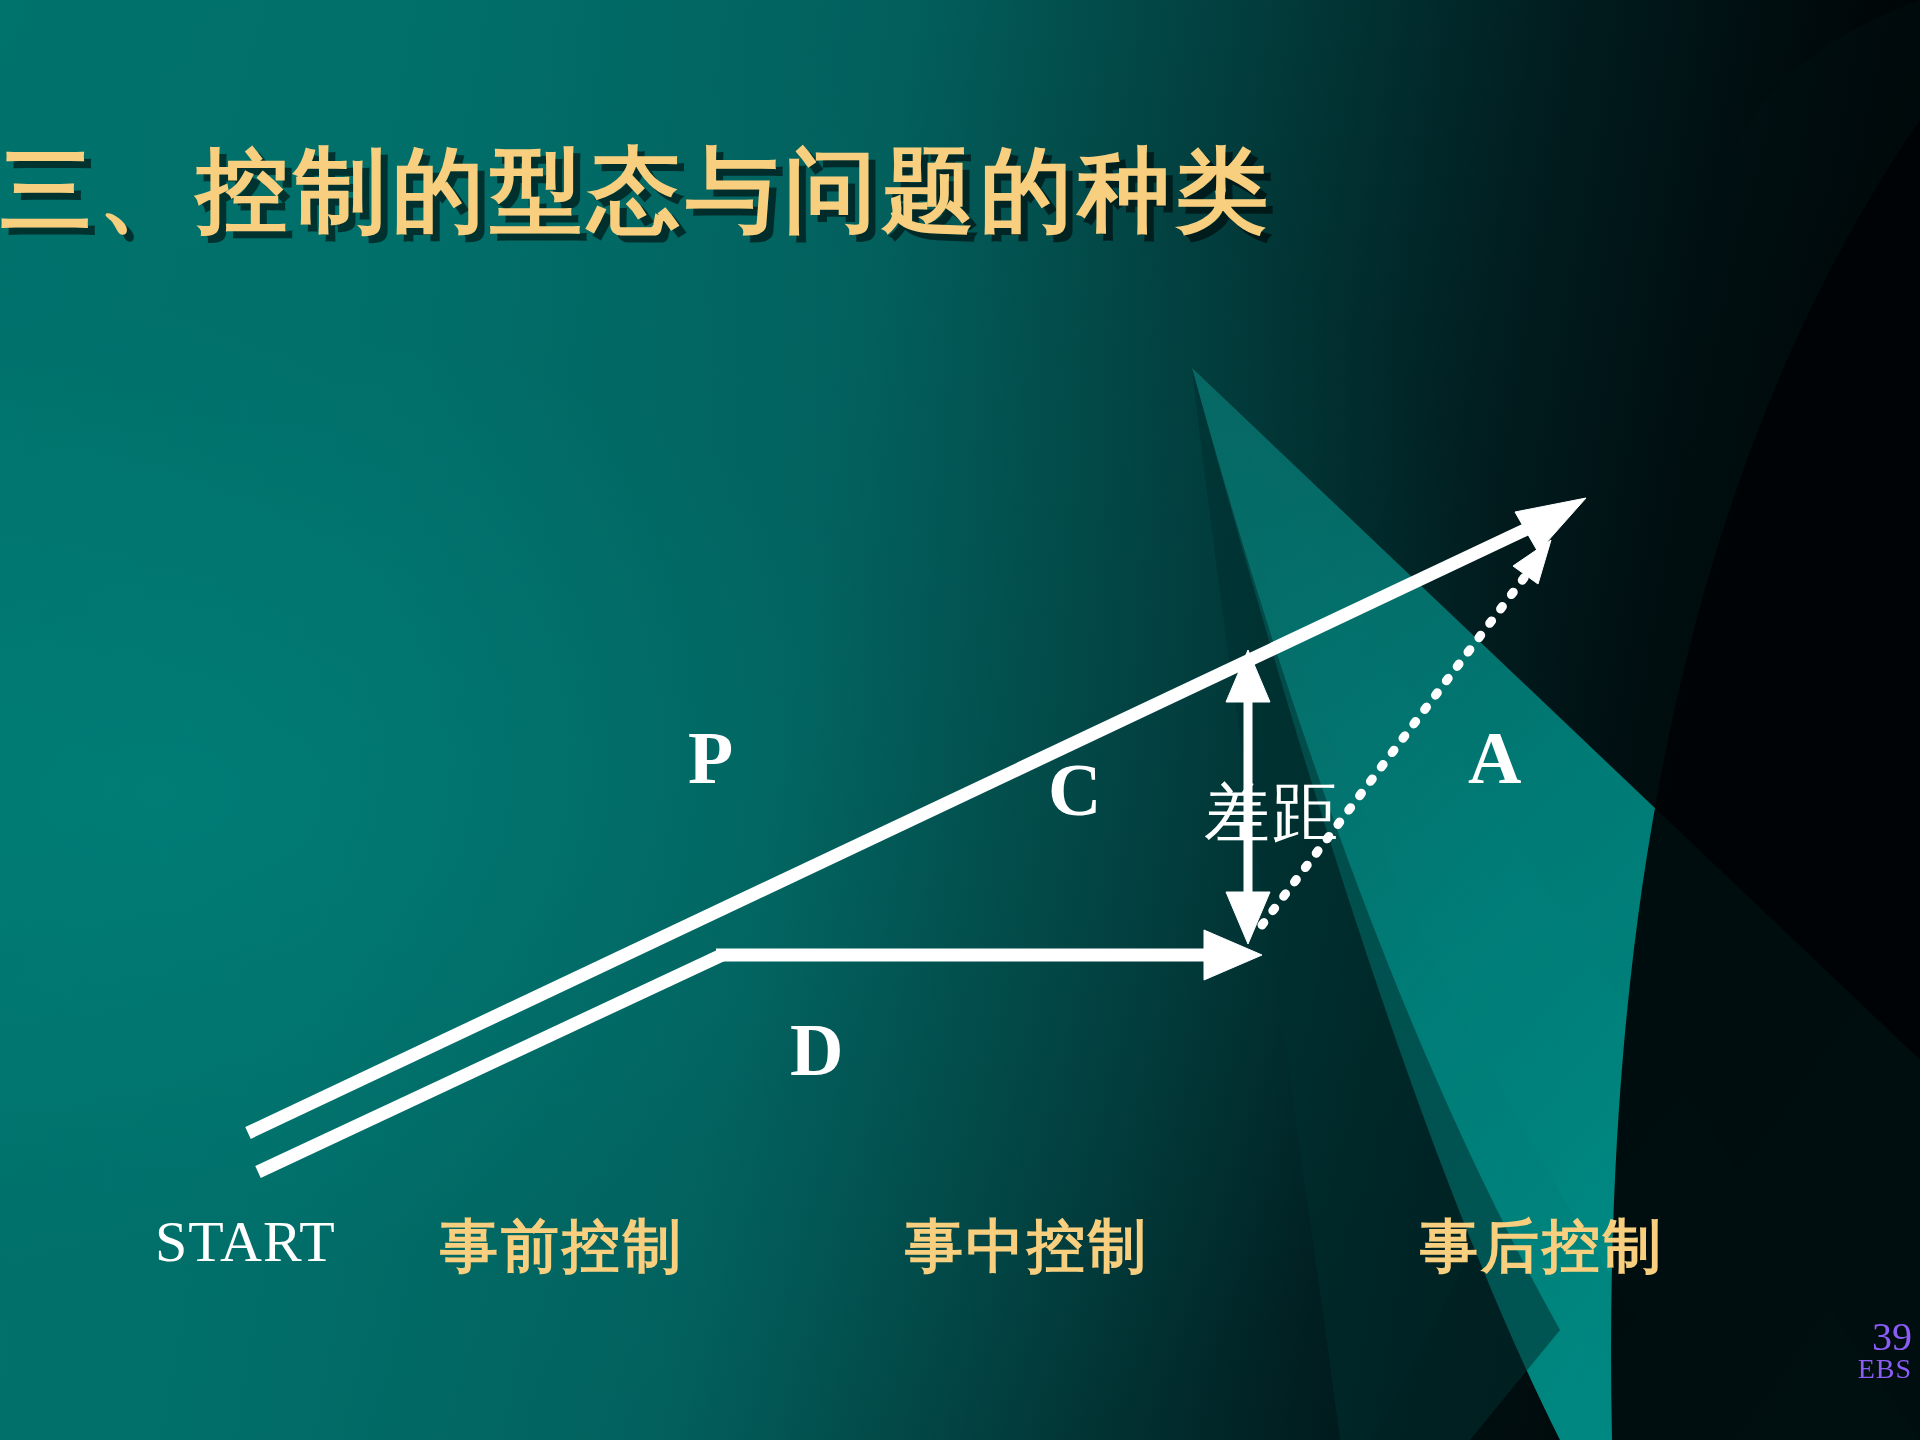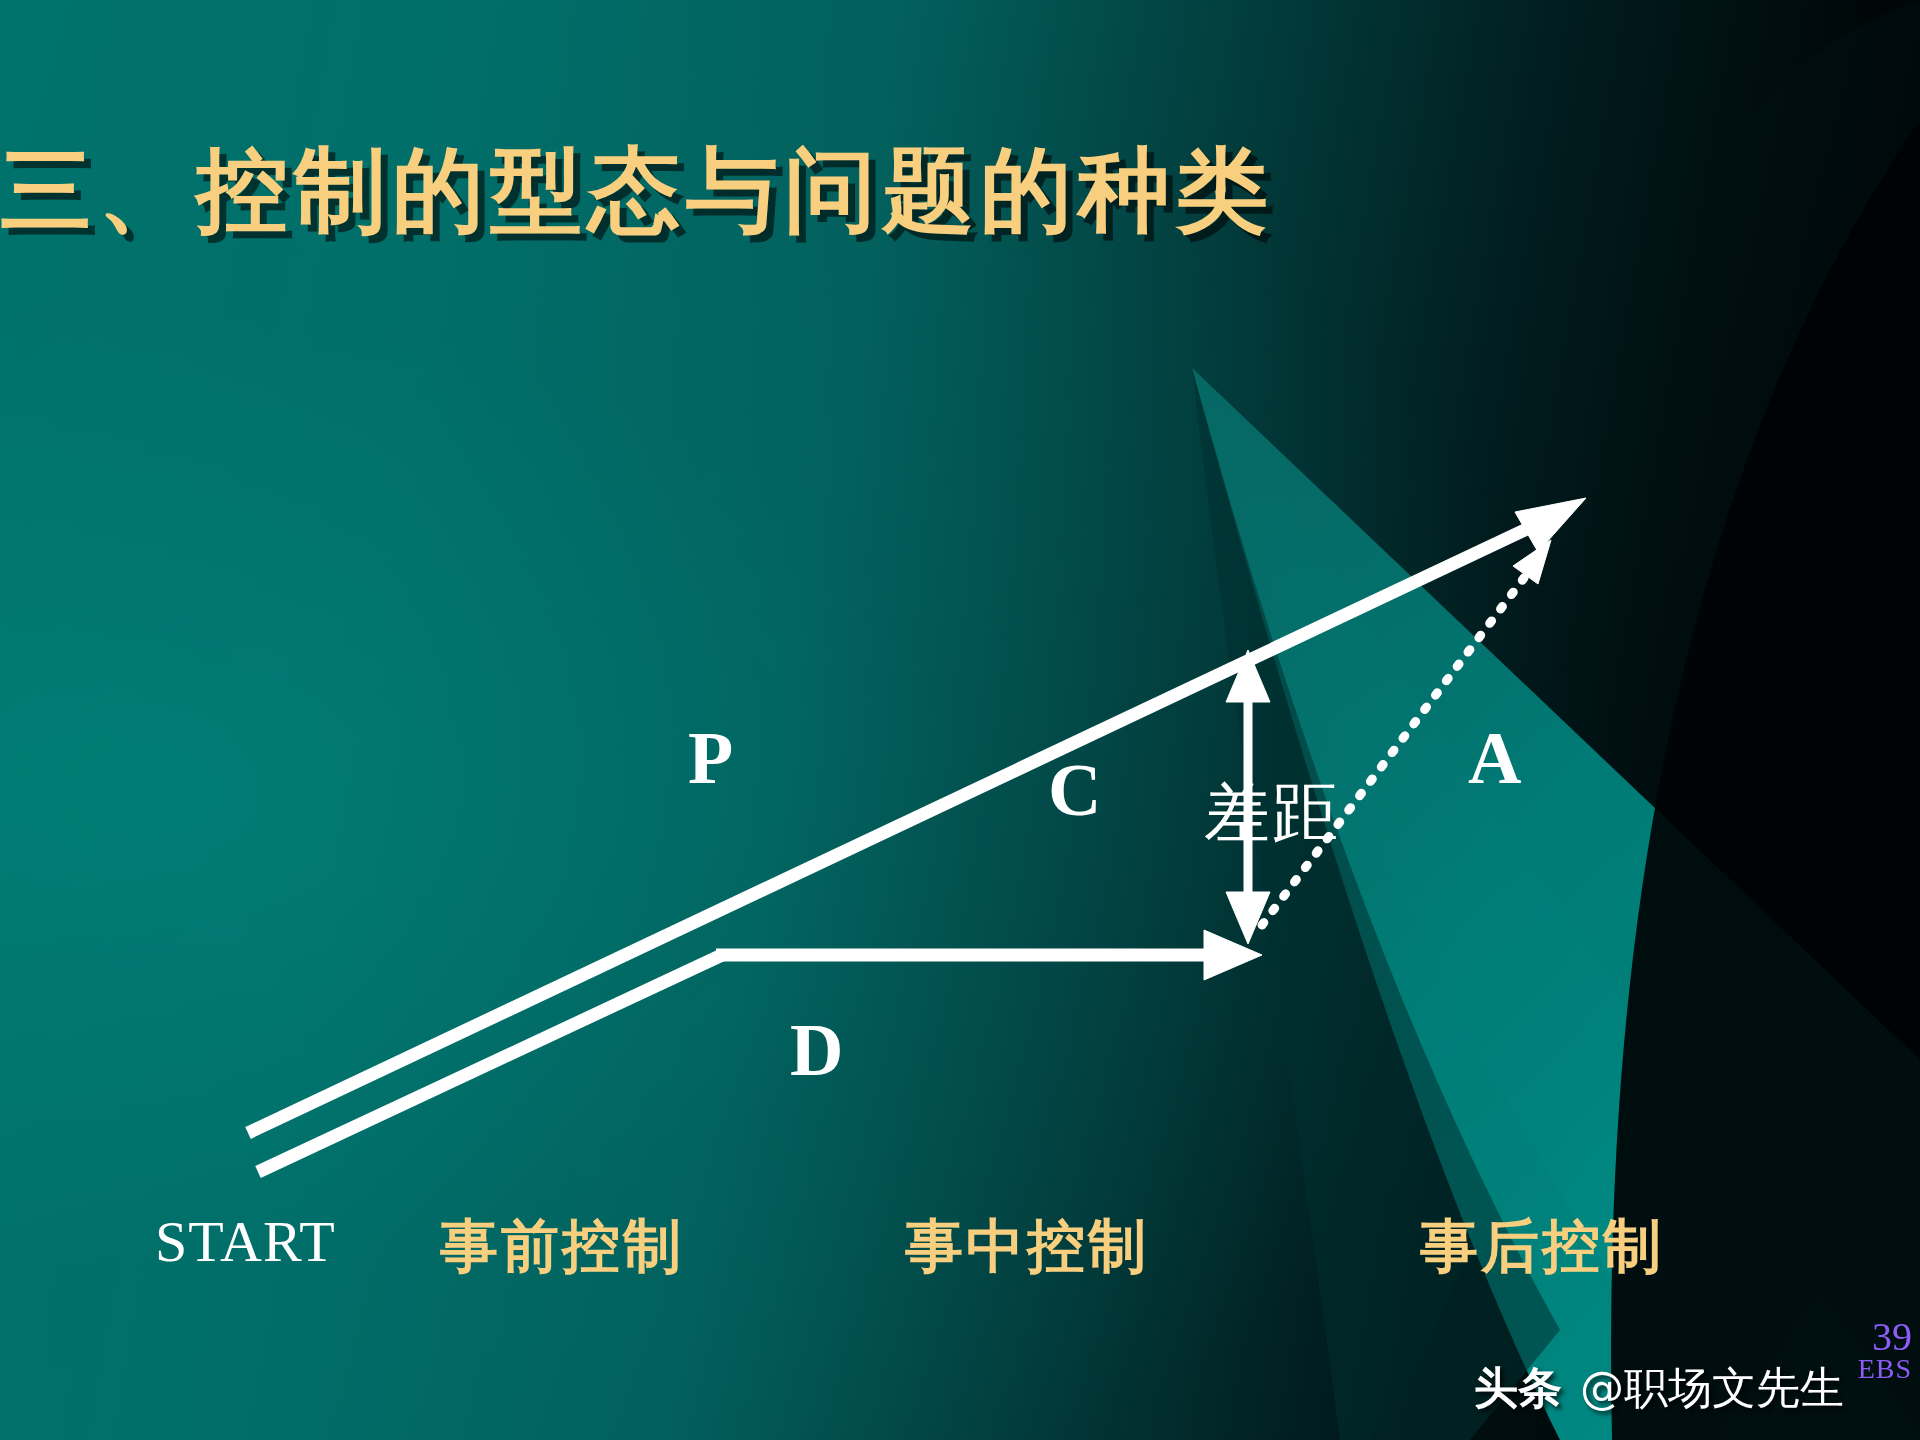--- a/index.html
+++ b/index.html
@@ -235,18 +235,14 @@
     <div class="axis-item axis-pre">事前控制</div>
     <div class="axis-item axis-mid">事中控制</div>
     <div class="axis-item axis-post">事后控制</div>
   </div>
 
   <div class="pagenum">
     <span>39</span>
     <span class="pn-sub">EBS</span>
   </div>
 
-  <div class="watermark">
-    <span>头条</span>
-    <span class="wm-handle">@职场文先生</span>
-  </div>
 
 </div>
 
 </body></html>

